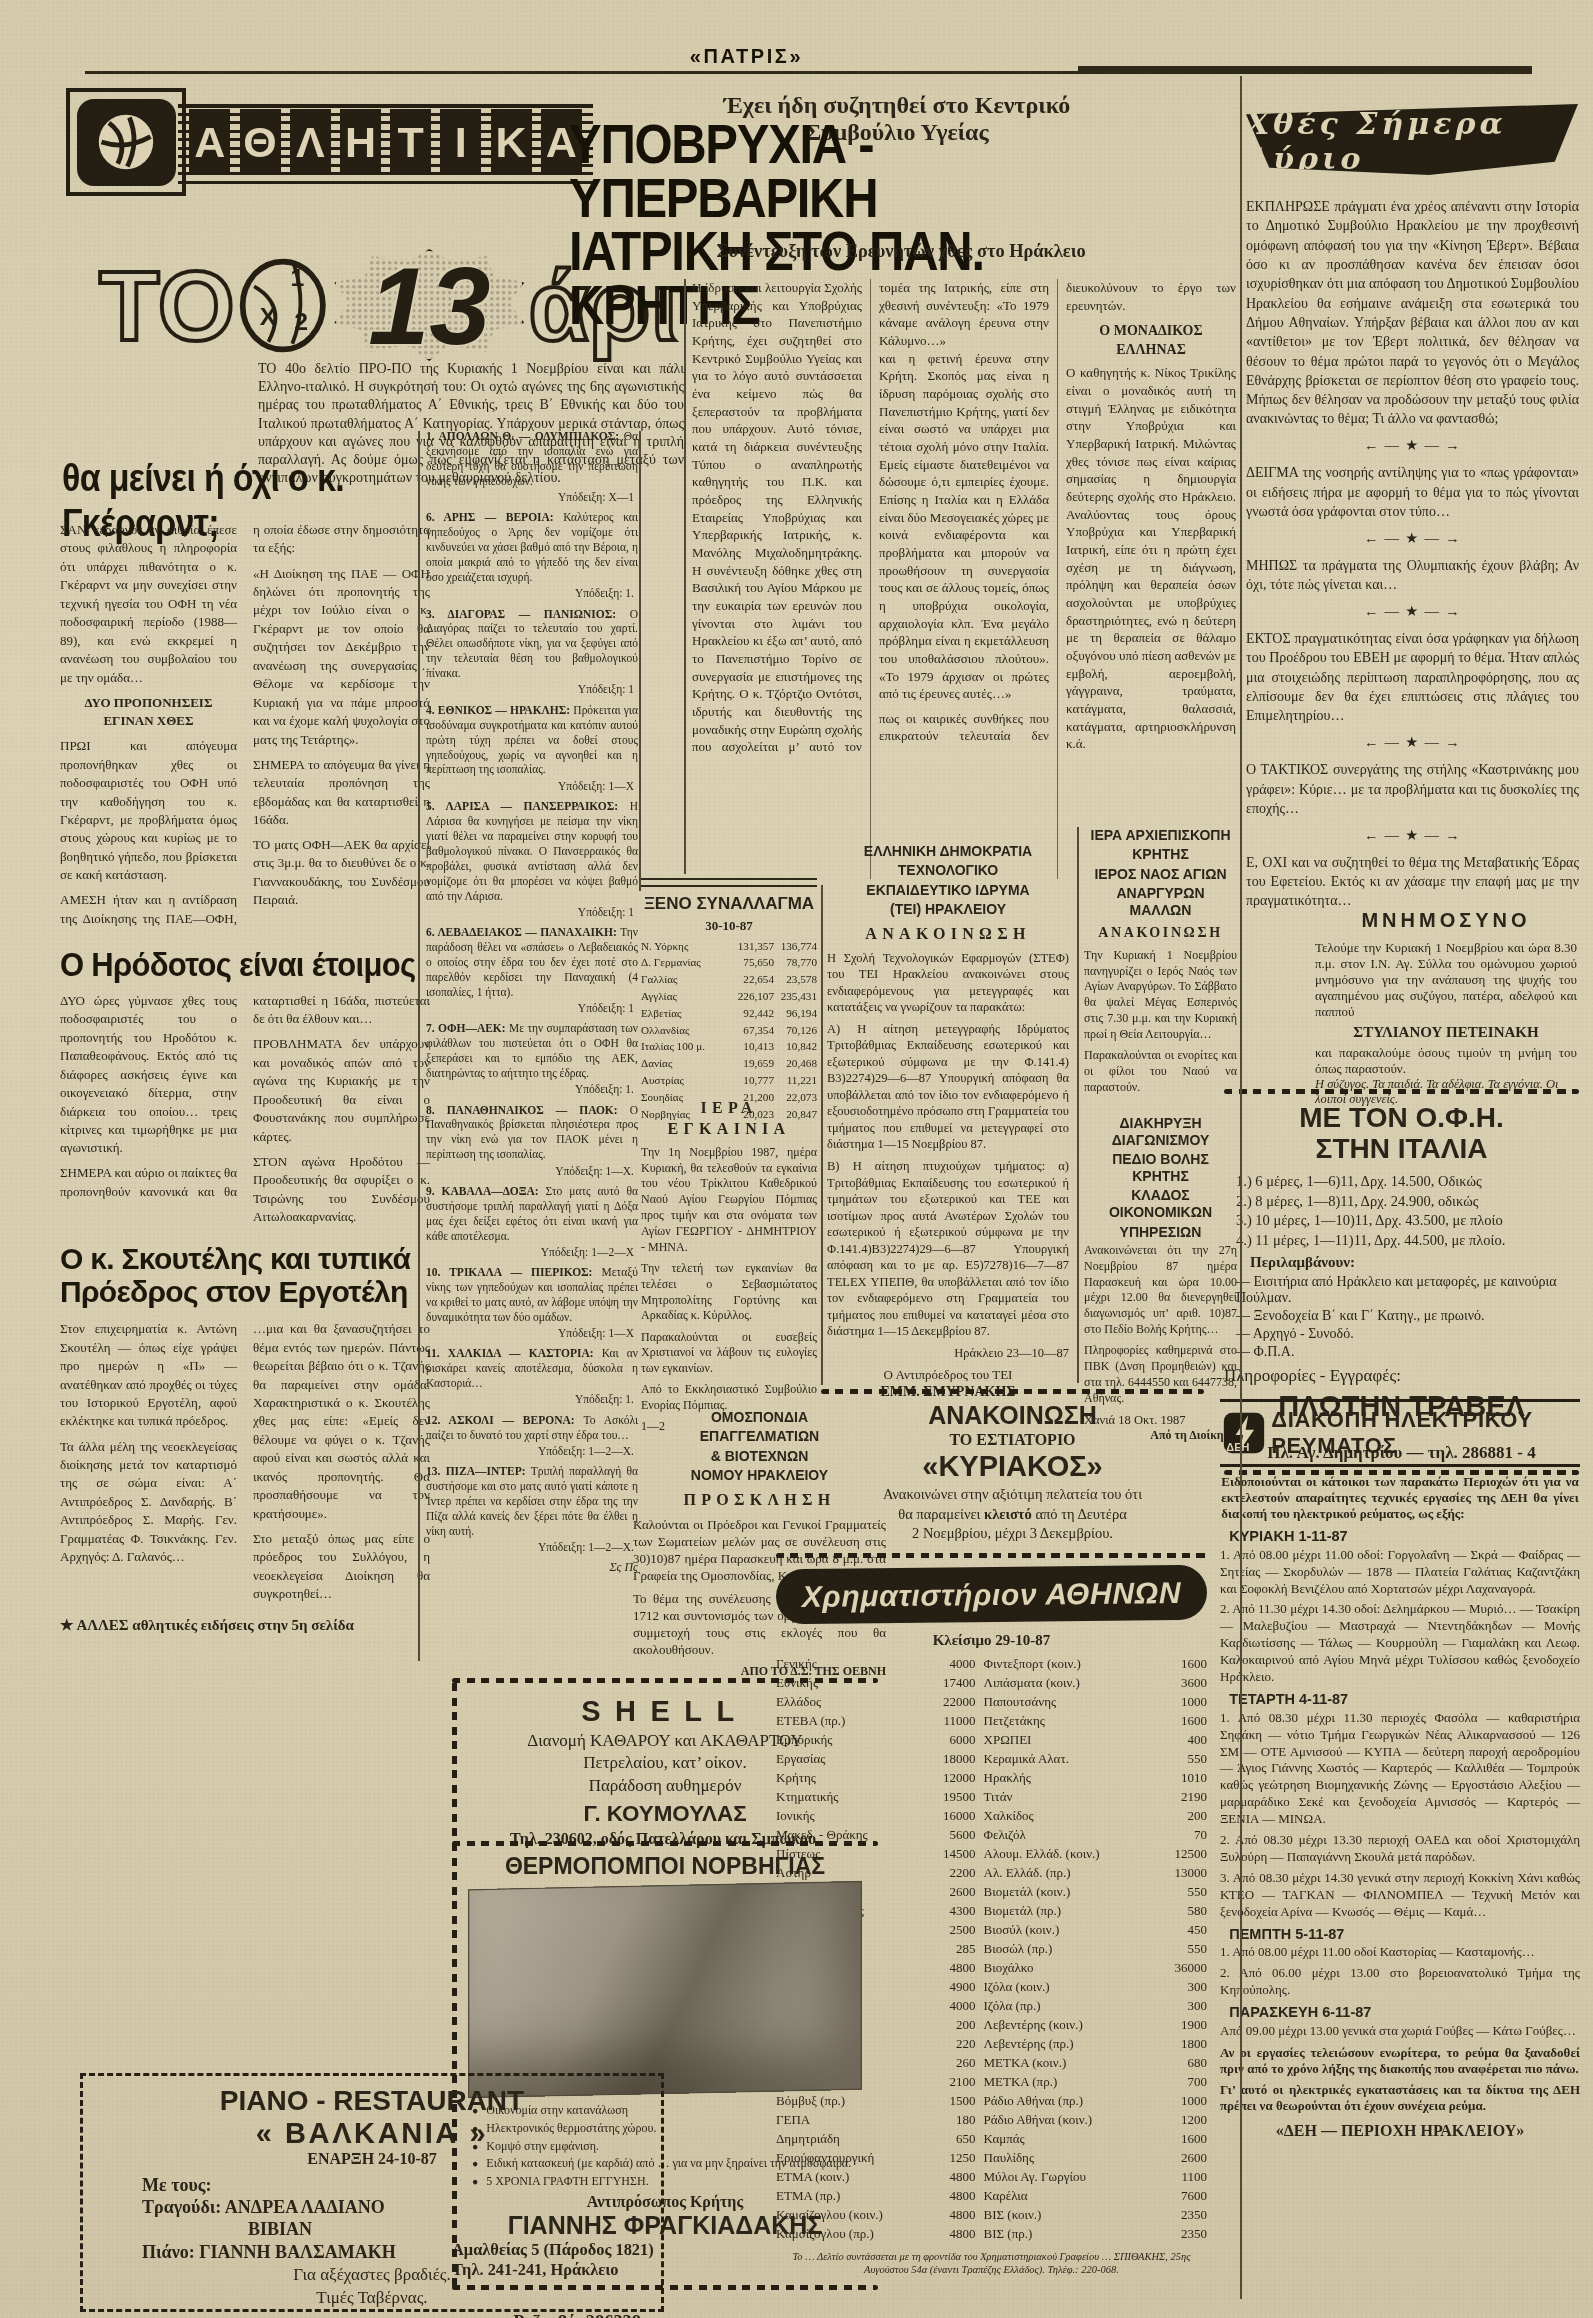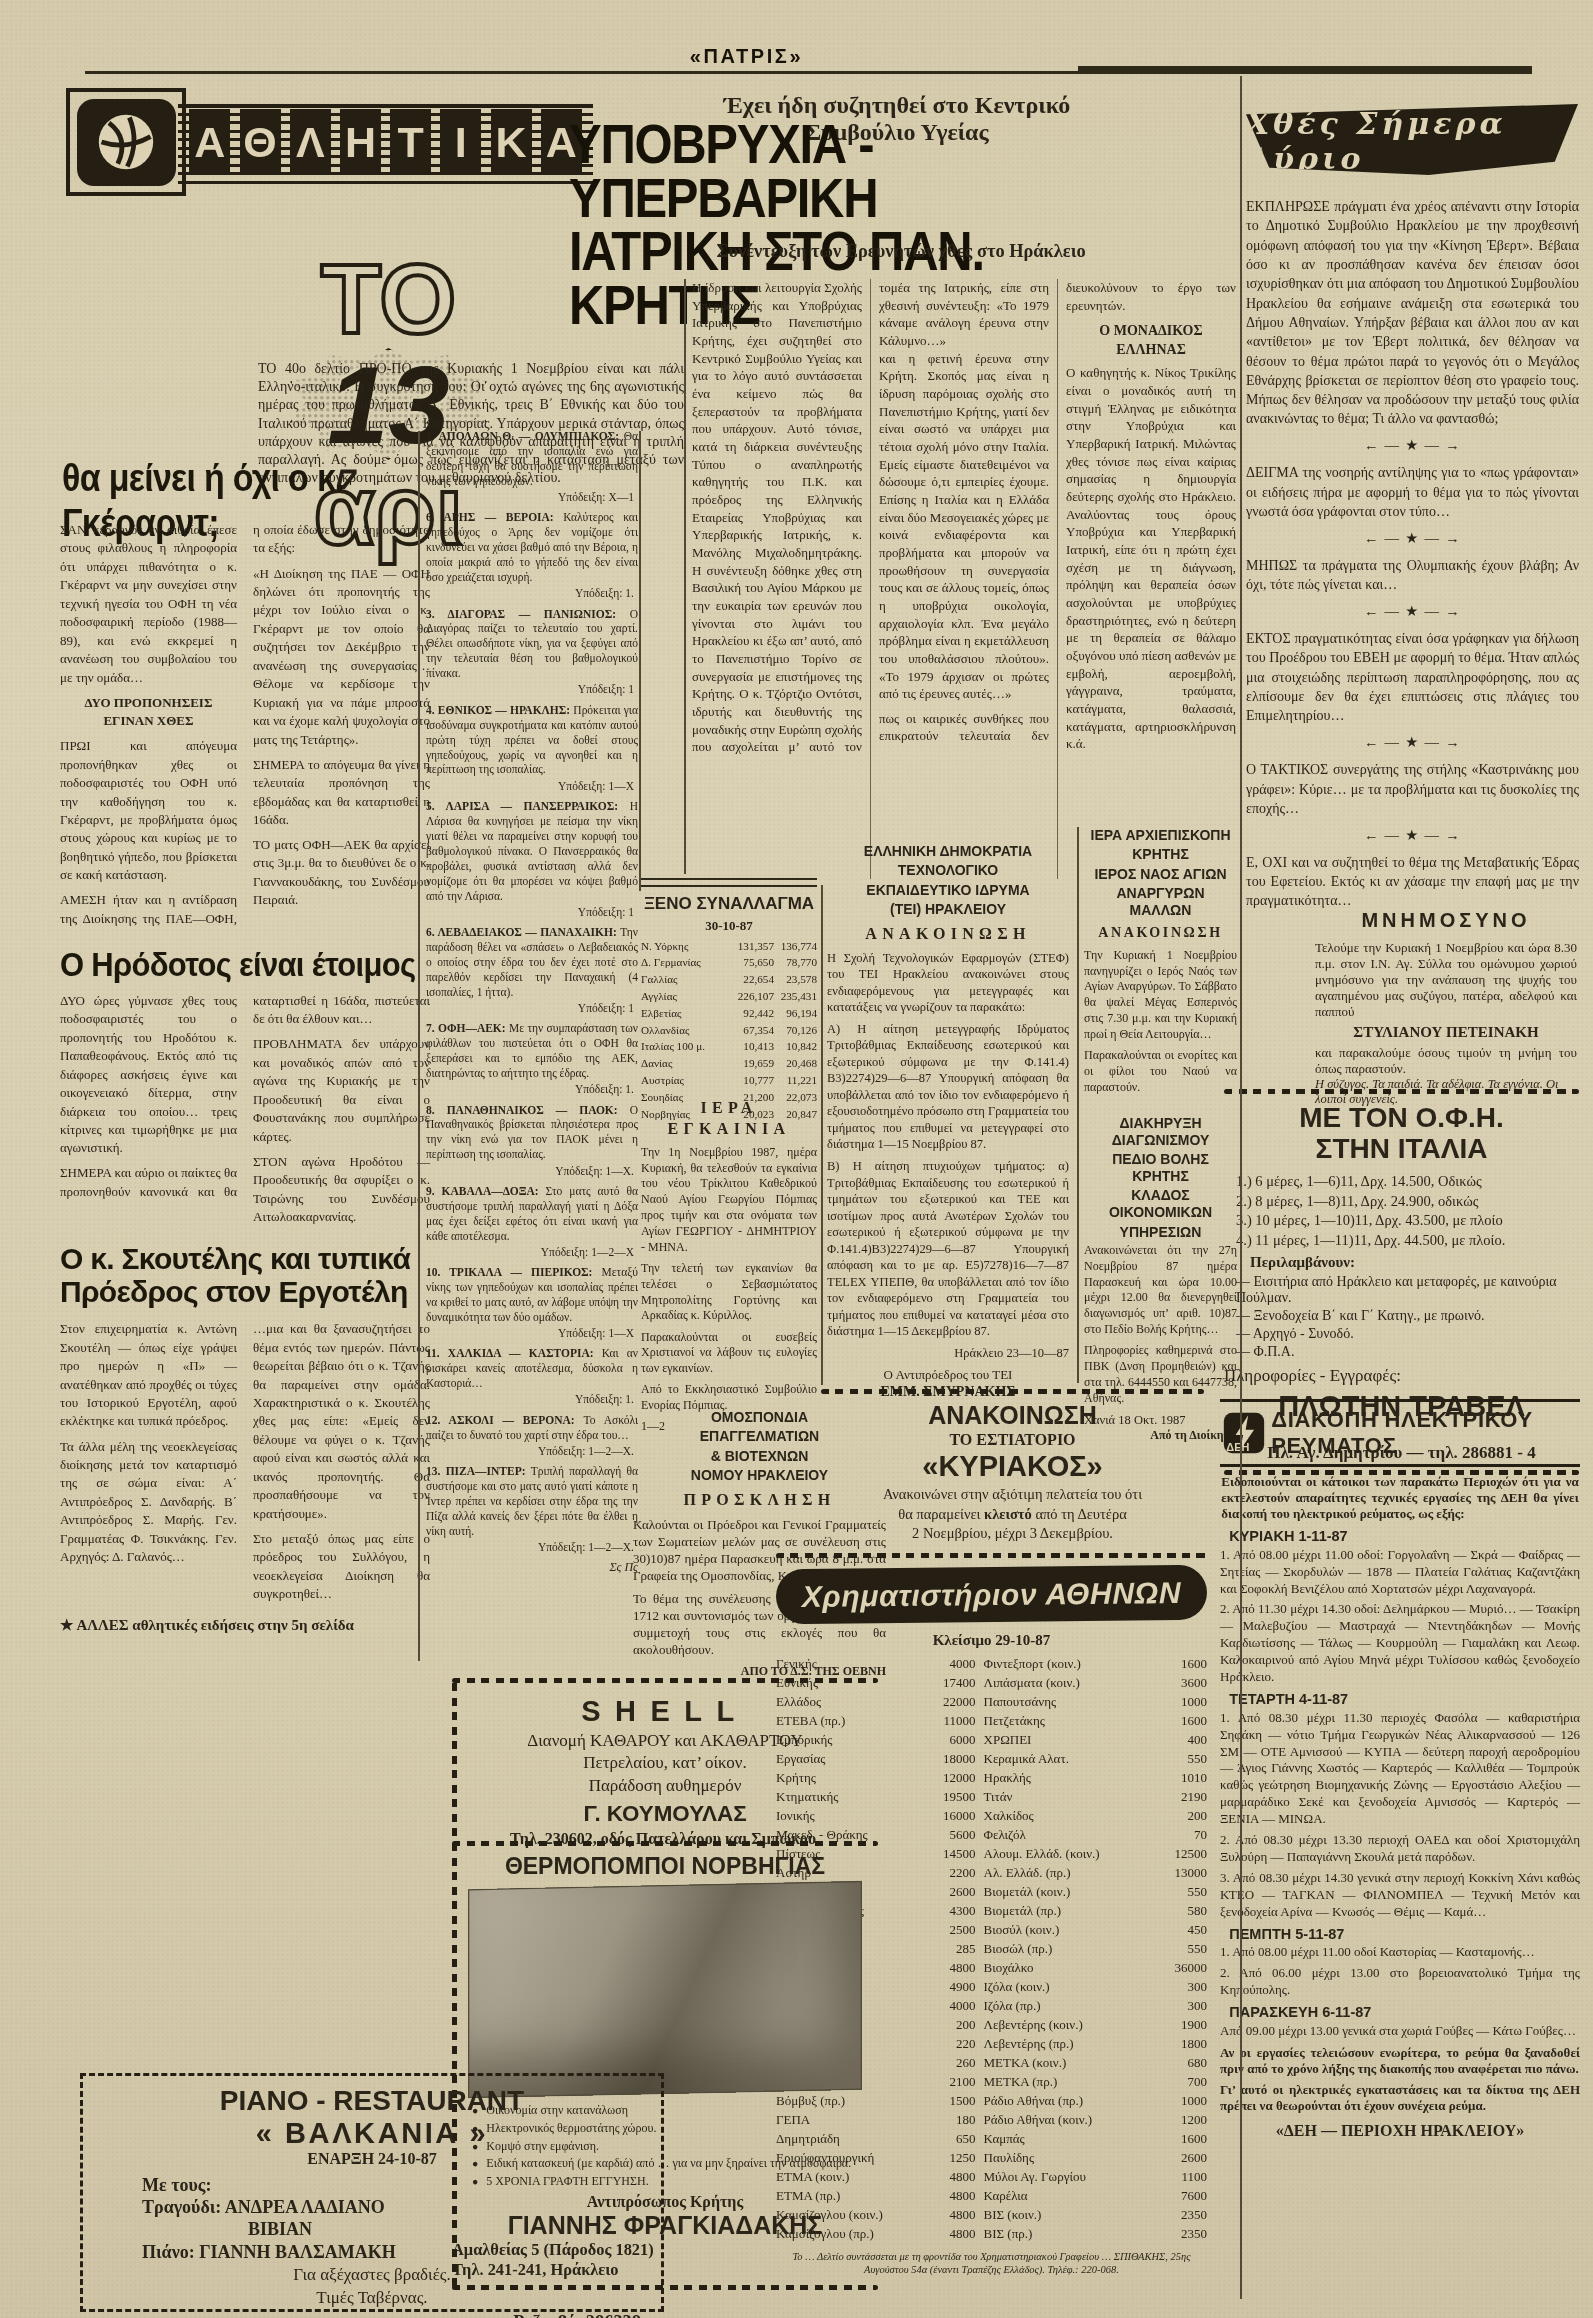--- a/index.html
+++ b/index.html
@@ -19,21 +19,21 @@
   .masthead{left:671px;top:45px;width:151px;font-weight:bold;font-size:20px;letter-spacing:2.6px;color:#171207;text-align:center;font-family:"Liberation Sans",sans-serif;}
   
   .ath{left:66px;top:83px;height:118px;display:flex;align-items:center;}
   .ath-frame{border:4.6px solid #241f12;padding:6.6px;background:transparent;}
   .ath-ball{width:99px;height:87px;background:#241f12;border-radius:17px;display:flex;align-items:center;justify-content:center;}
   .ath-band{display:flex;align-items:center;margin-left:-8px;padding:9.2px 6.6px;
     background:repeating-linear-gradient(0deg,#241f12 0 3.3px,rgba(0,0,0,0) 3.3px 8.5px);}
   .ath-tile{width:41px;height:66px;background:#241f12;color:#ddd3b4;margin:0 4.6px;display:flex;align-items:center;justify-content:center;
     font:bold 43px "Liberation Sans",sans-serif;}
   
-  .to13{left:99px;top:249px;width:579px;height:112px;display:flex;align-items:center;flex-direction:column;}
+  .to13{left:99px;top:249px;width:579px;height:112px;display:flex;align-items:center;}
   .outline-big{font:bold 99px "Liberation Sans",sans-serif;color:#d9d0b3;
     -webkit-text-stroke:4px #241f12;text-stroke:4px #241f12;line-height:1;}
   .burst{width:197px;height:112px;display:flex;align-items:center;justify-content:center;position:relative;margin:0 4px;}
   .burst .flower{position:absolute;inset:0;background:
      radial-gradient(circle at 30% 30%,rgba(36,31,18,.25) 1.3px,transparent 2px);
      background-size:6px 6px;clip-path:polygon(50% 0,62% 12%,80% 6%,84% 24%,100% 30%,92% 48%,100% 66%,84% 72%,80% 92%,60% 86%,50% 100%,38% 86%,18% 92%,14% 72%,0 66%,8% 48%,0 30%,16% 24%,20% 6%,38% 12%);
      border:0;outline:2.6px solid transparent;box-shadow:0 0 0 2px #241f12 inset;}
   .burst b{position:relative;font:bold italic 110px "Liberation Sans",sans-serif;color:#241f12;text-shadow:2px 2px 0 #d9d0b3,-2px -2px 0 #d9d0b3;}
   
   .kicker{left:690px;top:92px;width:414px;font-weight:bold;font-size:24px;text-align:center;}

